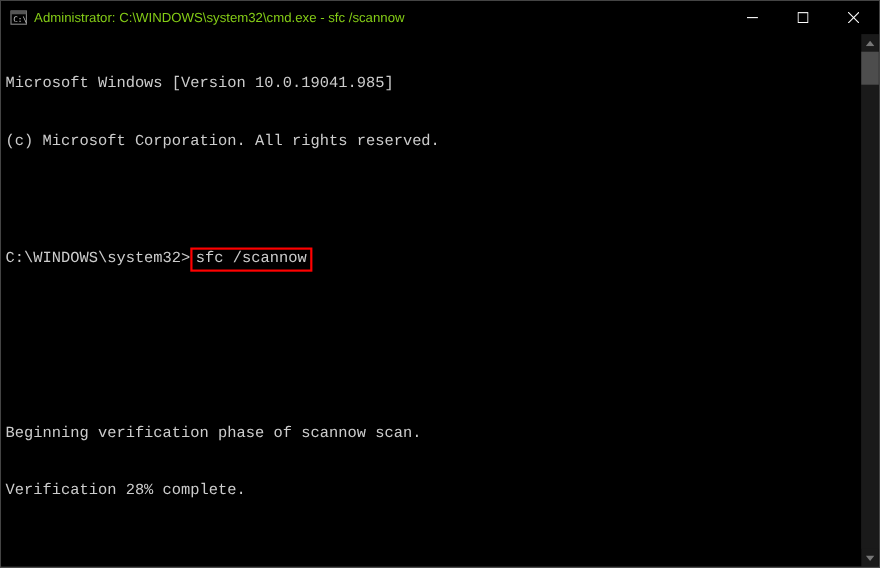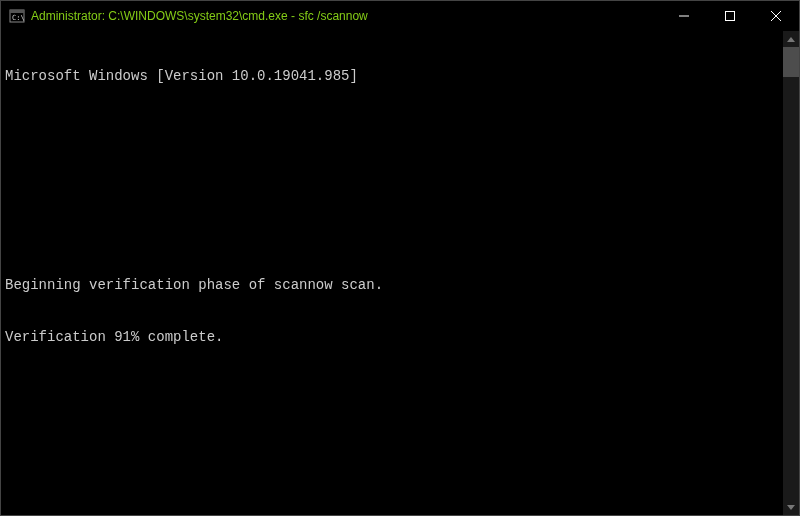--- a/index.html
+++ b/index.html
@@ -148,25 +148,27 @@
         <svg width="10" height="10" viewBox="0 0 10 10">
           <line x1="0" y1="0" x2="10" y2="10" stroke="#fff" stroke-width="1"></line>
           <line x1="10" y1="0" x2="0" y2="10" stroke="#fff" stroke-width="1"></line>
         </svg>
       </div>
     </div>
   </div>
   <div class="terminal-area">
     <div class="terminal">
       <div class="terminal-line">Microsoft Windows [Version 10.0.19041.985]</div>
+      <div class="terminal-line">(c) Microsoft Corporation. All rights reserved.</div>
       <div class="terminal-line"></div>
+      <div class="terminal-line"><span>C:\WINDOWS\system32&gt;</span><span class="highlighted">sfc /scannow</span></div>
       <div class="terminal-line"></div>
       <div class="terminal-line"></div>
       <div class="terminal-line">Beginning verification phase of scannow scan.</div>
-      <div class="terminal-line">Verification 91% complete.</div>
+      <div class="terminal-line">Verification 28% complete.</div>
     </div>
     <div class="scrollbar">
       <div class="scrollbar-arrow up">
         <svg width="8" height="5" viewBox="0 0 8 5">
             <path d="M4 0 L8 5 L0 5 Z" fill="#777"></path>
           </svg>
       </div>
       <div class="scrollbar-track">
         <div class="scrollbar-thumb"></div>
       </div>

